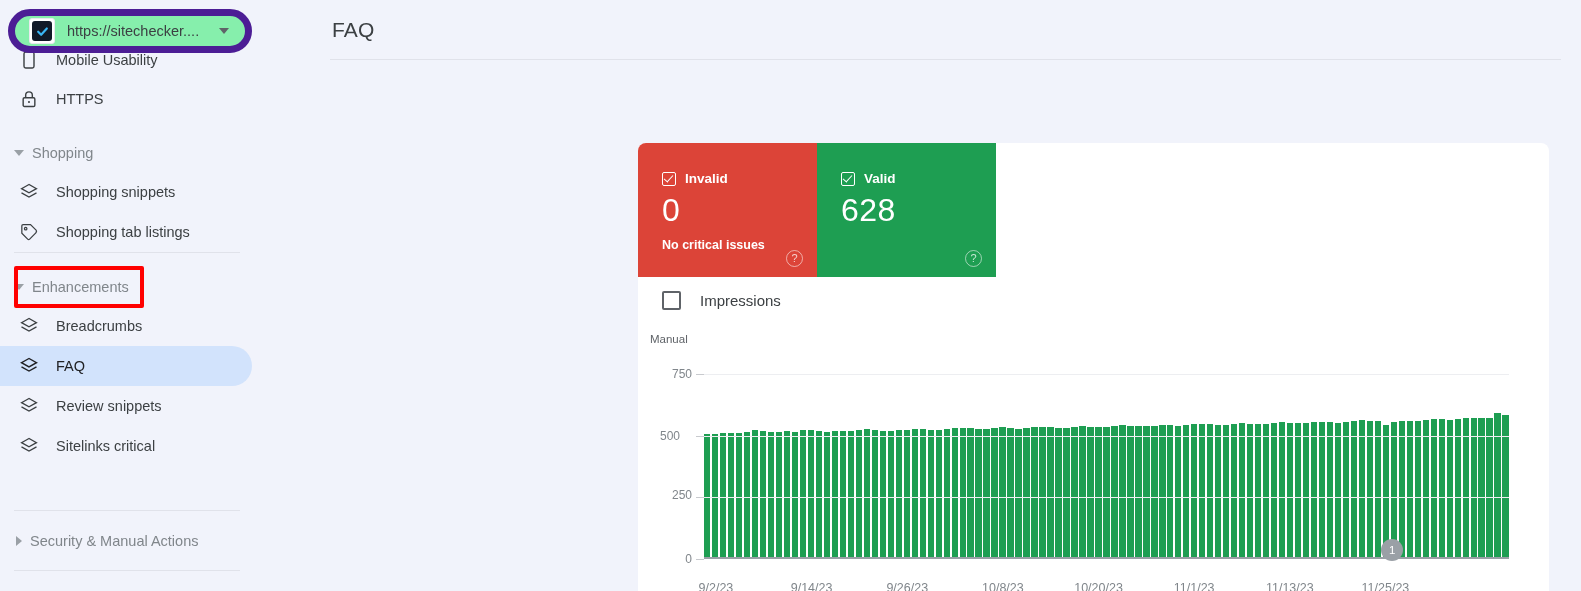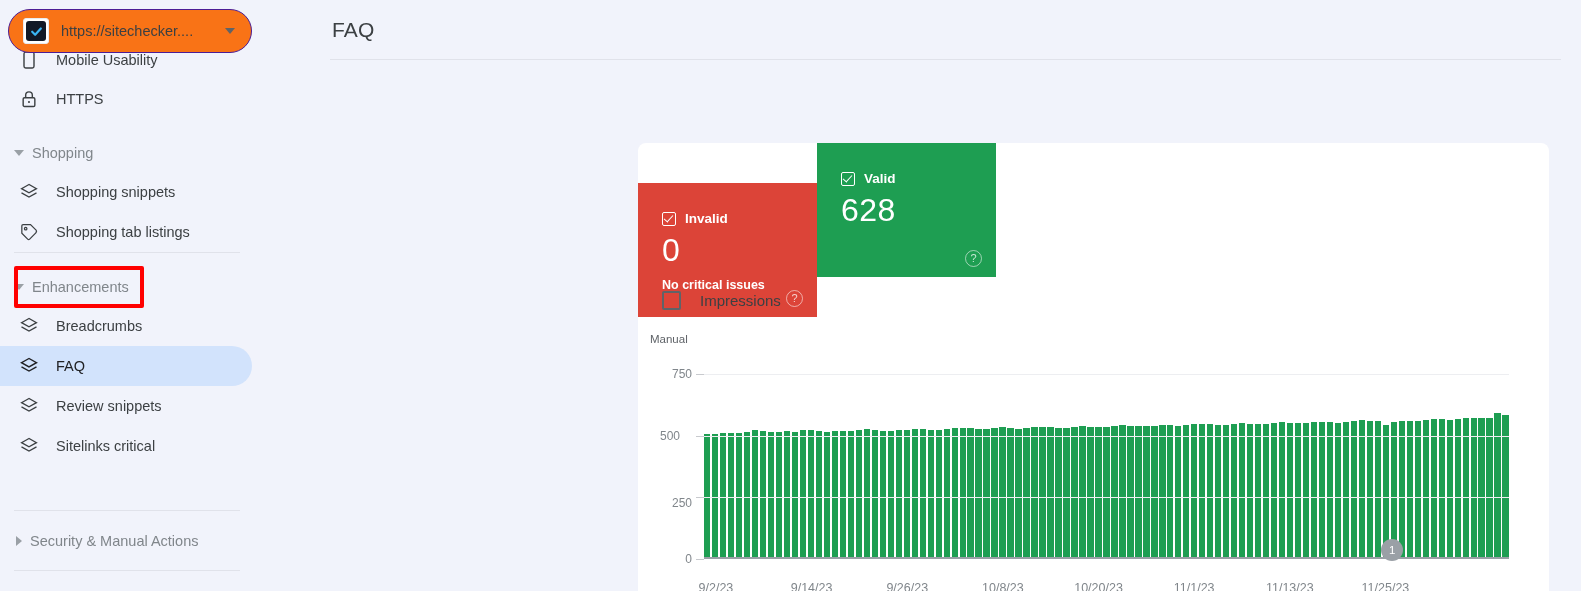--- a/index.html
+++ b/index.html
@@ -14,22 +14,22 @@
   
   .sidebar {
     position: absolute; left: 0; top: 0;
     width: 310px; height: 591px;
     background: #f1f3fb;
     overflow: hidden;
   }
   .property-selector {
     position: absolute; left: 8px; top: 9px;
     width: 244px; height: 44px;
-    background: #f97316;
-    border: 1px solid #4c1d95;
+    background: #86efac;
+    border: 7px solid #4c1d95;
     border-radius: 24px;
     display: flex; align-items: center;
     padding: 0 12px 0 14px;
     cursor: pointer;
     z-index: 20;
   }
   .prop-favicon {
     width: 26px; height: 26px;
     background: #ffffff;
     border: 1px solid #e8eaee;
@@ -131,21 +131,21 @@
   }
 
   
   .status-row { position: absolute; left: 0; top: 0; display: flex; }
   .status-card {
     position: relative;
     width: 179px; height: 134px;
     padding: 28px 0 0 24px;
     cursor: pointer;
   }
-  .status-card.invalid { background: #dc4438; margin-top: 40px; }
+  .status-card.invalid { background: #dc4438; }
   .status-card.valid { background: #1e9e52; width: 179px; }
   .sc-head { display: flex; align-items: center; }
   .sc-check {
     width: 14px; height: 14px; flex: 0 0 auto;
     border: 1.6px solid #ffffff; border-radius: 2px;
     margin-right: 9px;
     position: relative;
   }
   .sc-check::after {
     content: ""; position: absolute;
@@ -392,21 +392,21 @@
       <div class="impressions-row">
         <span class="imp-box"></span>
         <span class="imp-label">Impressions</span>
       </div>
 
       <div class="chart-area">
         <div class="axis-title">Manual</div>
         <div class="y-labels" id="y-labels">
             <div class="y-tick" style="top: 41px;">750</div>
             <div class="y-tick" style="top: 102.667px; text-align: center;">500</div>
-            <div class="y-tick" style="top: 170px;">250</div>
+            <div class="y-tick" style="top: 162px;">250</div>
             <div class="y-tick" style="top: 226px;">0</div>
           </div>
         <div class="plot" id="plot">
           <div class="bars" id="bars">
               <div class="bar" style="height: 125.307px; background: rgb(30, 158, 82);"></div>
               <div class="bar" style="height: 125.307px; background: rgb(30, 158, 82);"></div>
               <div class="bar" style="height: 125.8px; background: rgb(30, 158, 82);"></div>
               <div class="bar" style="height: 125.553px; background: rgb(30, 158, 82);"></div>
               <div class="bar" style="height: 126.293px; background: rgb(30, 158, 82);"></div>
               <div class="bar" style="height: 127.28px; background: rgb(30, 158, 82);"></div>

